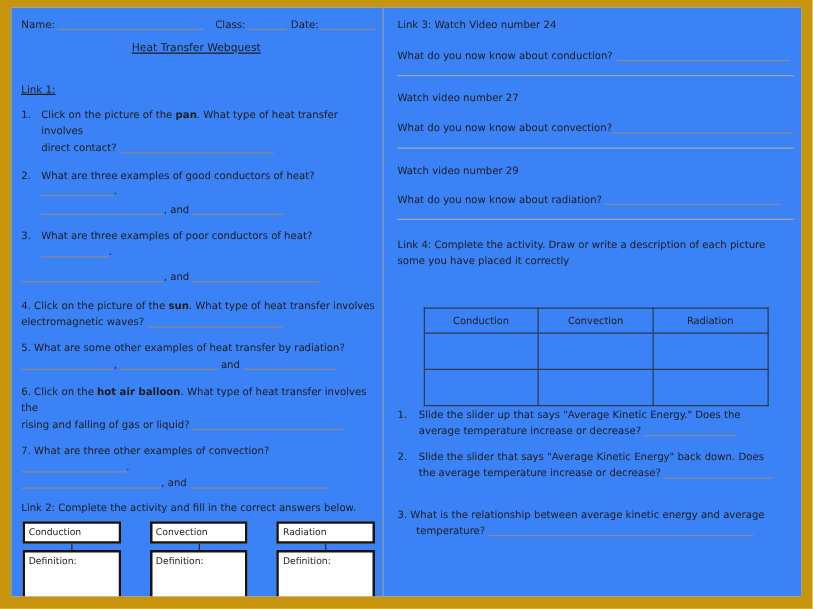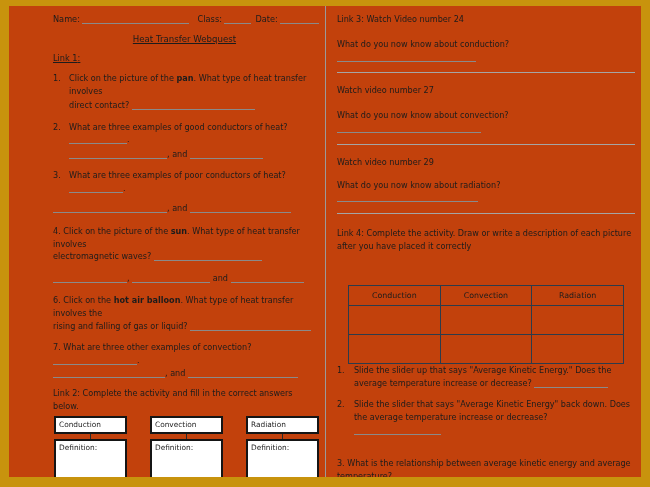--- a/index.html
+++ b/index.html
@@ -23,24 +23,23 @@
     border-left: 9px solid #c8930d;
     border-right: 9px solid #c8930d;
     border-top: 6px solid #c8930d;
     border-bottom: 10px solid #c8930d;
   }
 
   #inner {
     position: relative;
     width: 100%;
     height: 100%;
-    background: #c2410c;
+    background: #3b82f6;
     display: flex;
     box-sizing: border-box;
-    padding-left: 36px;
   }
 
   .col {
     position: relative;
     box-sizing: border-box;
     height: 100%;
     overflow: hidden;
   }
   .col-left {
     width: 297px;
@@ -73,21 +72,21 @@
     padding-left: 3px;
     margin-top: 3px;
   }
   .hdr .lbl { white-space: nowrap; }
 
   .title {
     text-align: center;
     font-size: 8.6px;
     color: #1c1c1c;
     margin-top: 10px;
-    margin-bottom: 9px;
+    margin-bottom: 22px;
   }
   .title span { text-decoration: underline; }
 
   .seclbl {
     font-size: 8.2px;
     color: #1c1c1c;
     margin-bottom: 9px;
     padding-left: 3px;
   }
   .seclbl span { text-decoration: underline; }
@@ -245,20 +244,21 @@
       </div>
 
       <div class="qf">
         <span>4. Click on the picture of the </span><b>sun</b><span>. What type of heat transfer involves</span>
         <span style="display:block;">
           <span>electromagnetic waves? </span><span class="rule" style="width:108px;"></span>
         </span>
       </div>
 
       <div class="qf">
+        <span>5. What are some other examples of heat transfer by radiation?</span>
         <span style="display:block;">
           <span class="rule" style="width:74px;"></span><span>, </span><span class="rule" style="width:78px;"></span><span> and </span><span class="rule" style="width:73px;"></span>
         </span>
       </div>
 
       <div class="qf">
         <span>6. Click on the </span><b>hot air balloon</b><span>.   What type of heat transfer involves the</span>
         <span style="display:block;">
           <span>rising and falling of gas or liquid? </span><span class="rule" style="width:121px;"></span>
         </span>
@@ -323,21 +323,21 @@
 
       <div class="rline" style="">Watch video number 29</div>
 
       <div class="rline" style="margin-bottom:9px;">
         <span>What do you now know about radiation? </span><span class="rule" style="width:141px;"></span>
       </div>
       <hr class="hr" style="margin-bottom:13px;">
 
       <div class="rline" style="margin-bottom:32px;">
         <span> Link 4: Complete the activity.  Draw or write a description of each picture</span>
-        <span style="display:block;">after you have placed it correctly</span>
+        <span style="display:block;">some you have placed it correctly</span>
       </div>
 
       <table class="tbl">
         <tbody>
             <tr>
           <th>Conduction</th>
           <th>Convection</th>
           <th>Radiation</th>
         </tr>
         <tr>
@@ -369,21 +369,21 @@
         <span class="bdy">
           <span>Slide the slider that says "Average Kinetic Energy" back down.  Does</span>
           <span style="display:block;">
             <span>the average temperature increase or decrease? </span><span class="rule" style="width:87px;"></span>
           </span>
         </span>
       </div>
 
       <div class="rline" style="margin-top:20px;">
         <span>3. What is the relationship between average kinetic energy and average</span>
-        <span style="display:block;">
+        <span style="display:block;margin-left:15px;">
           <span>temperature? </span><span class="rule" style="width:212px;"></span>
         </span>
       </div>
 
     </div>
 
   </div>
 </div>
 
 </body></html>

